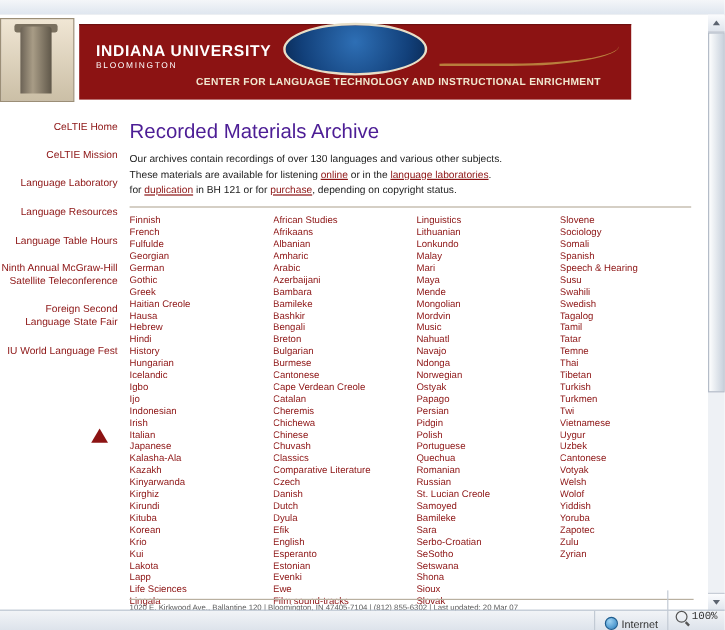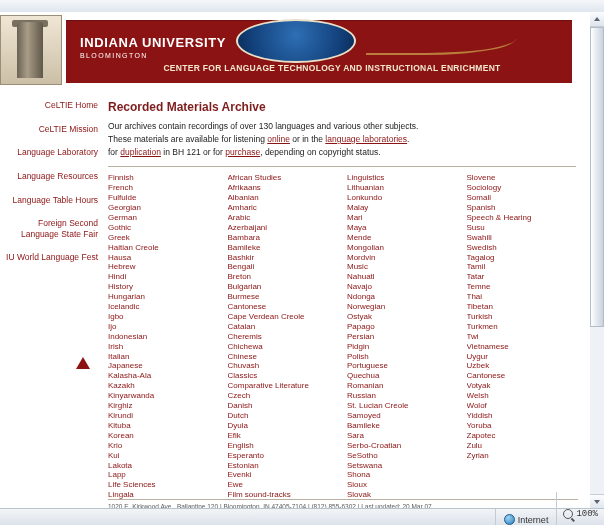--- a/index.html
+++ b/index.html
@@ -71,21 +71,20 @@
   .content{
     position:absolute;left:0;top:12px;width:590px;height:497px;
     background:#ffffff;overflow:hidden;
   }
 
   
   .banner{
     position:relative;margin:8px 0 16px 66px;width:460px;height:62px;
     background:#8c1313;
     border-top:1px solid #6d0f0f;
-    padding-left:46px;
   }
   .banner .iu-block{
     position:absolute;left:-66px;top:-6px;width:60px;height:68px;
     background:linear-gradient(#f0e6d4,#cbbfa6);
     border:1px solid #9b8e77;
   }
   .banner .iu-block .column{
     position:absolute;left:16px;top:6px;width:26px;height:56px;
     background:linear-gradient(90deg,#6b6255,#a89c86 40%,#5f5749);
     border-radius:3px 3px 0 0;
@@ -132,21 +131,21 @@
     position:absolute;left:76px;top:345px;
     width:0;height:0;border-left:7px solid transparent;
     border-right:7px solid transparent;border-bottom:12px solid #8c1313;
   }
 
   
   .main{
     position:absolute;left:108px;top:88px;width:468px;
   }
   .main h1{
-    margin:0 0 6px 0;font-size:12px;color:#7f1d1d;font-weight:bold;
+    margin:0 0 6px 0;font-size:17px;color:#4c1d95;font-weight:normal;
   }
   .intro{font-size:8.5px;line-height:1.5;color:#222;margin-bottom:8px;}
   .intro a{color:#8c1313;}
   .rule{border:0;border-top:1px solid #b9b0a0;margin:4px 0 6px 0;}
 
   .cols{
     display:flex;gap:10px;
   }
   .col{width:112px;}
   .col ul{list-style:none;margin:0;padding:0;}
@@ -190,20 +189,21 @@
       <div class="swoosh"></div>
       <div class="celtie-sub">CENTER FOR LANGUAGE TECHNOLOGY AND INSTRUCTIONAL ENRICHMENT</div>
     </div>
 
     <div class="leftnav">
       <a href="#">CeLTIE Home</a>
       <a href="#">CeLTIE Mission</a>
       <a href="#">Language Laboratory</a>
       <a href="#">Language Resources</a>
       <a href="#">Language Table Hours</a>
+      <a href="#" class="two-line">Ninth Annual McGraw-Hill Satellite Teleconference</a>
       <a href="#" class="two-line">Foreign Second Language State Fair</a>
       <a href="#">IU World Language Fest</a>
     </div>
     <div class="arrow-up"></div>
 
     <div class="main">
       <h1>Recorded Materials Archive</h1>
 
       <div class="intro">
         <div>Our archives contain recordings of over 130 languages and various other subjects.</div>

